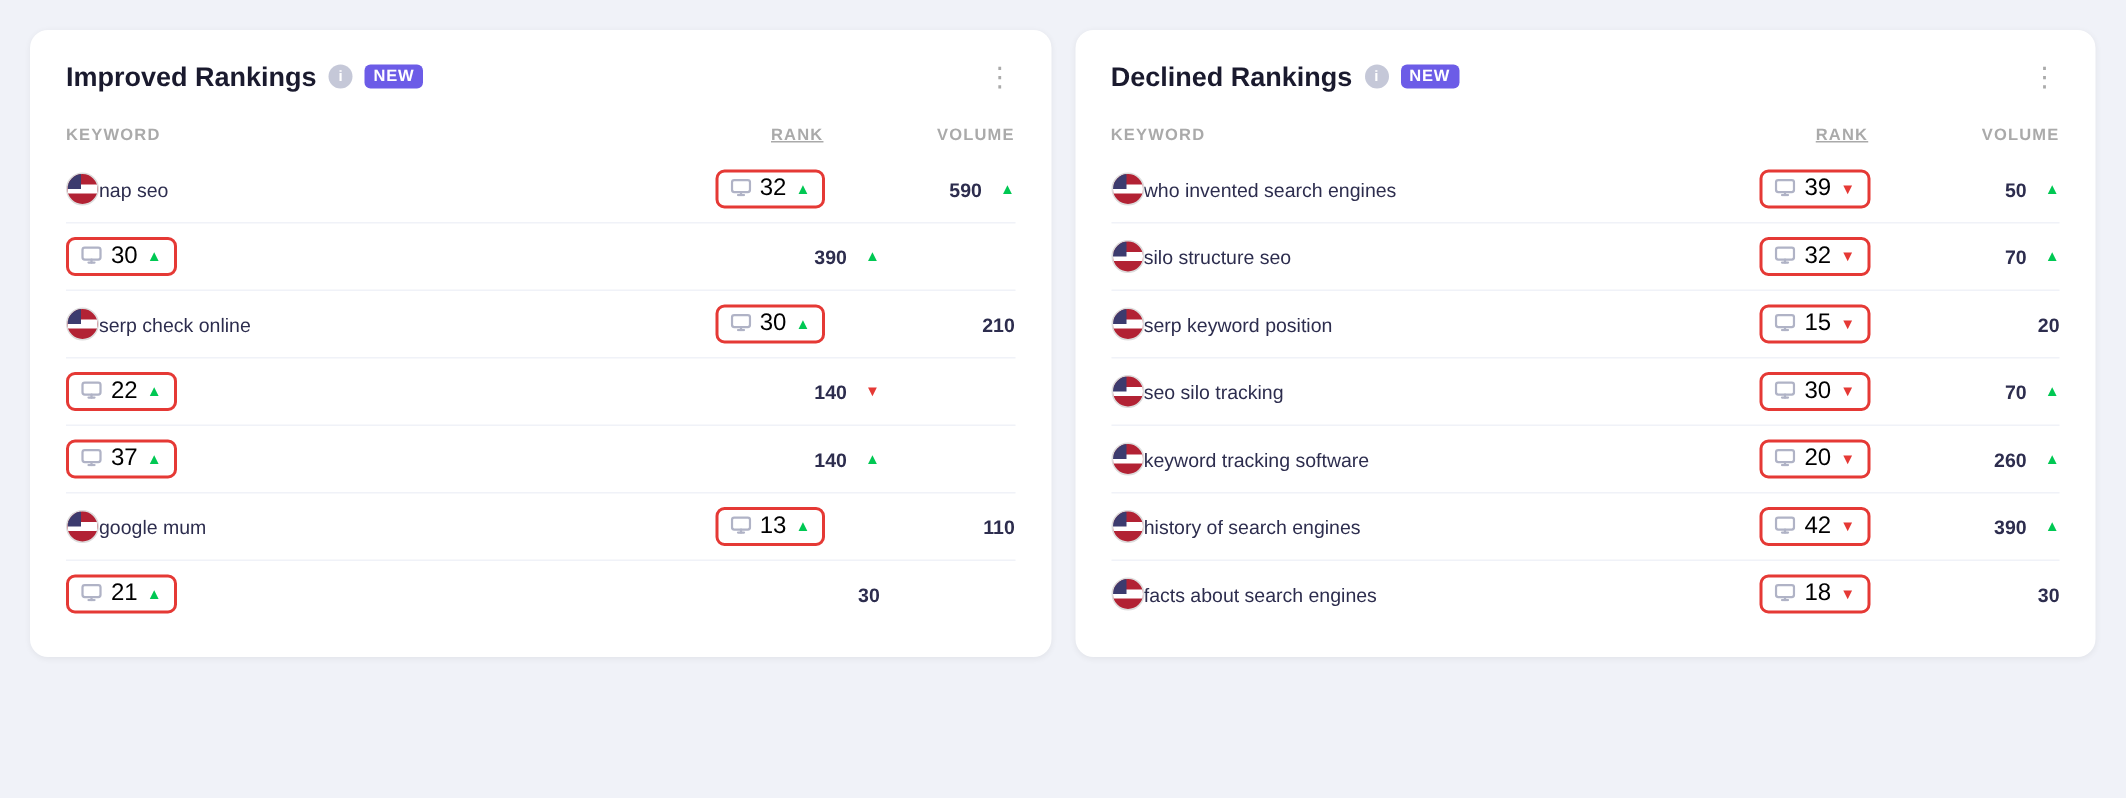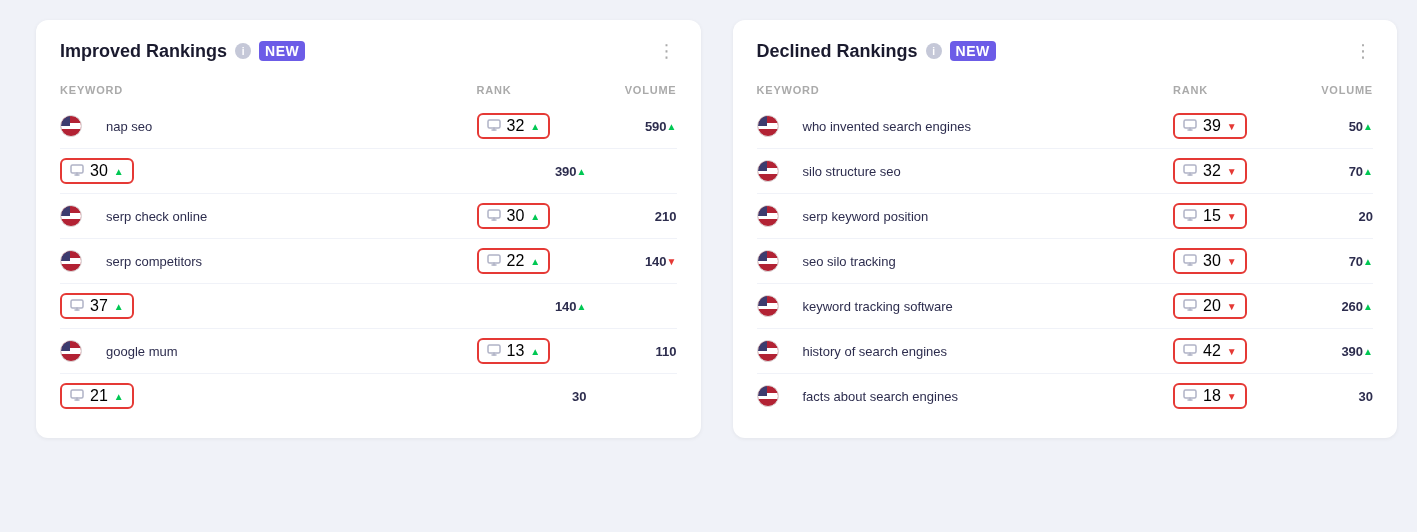--- a/index.html
+++ b/index.html
@@ -18,21 +18,20 @@
       width: 100%;
       max-width: 1380px;
     }
     .panel {
       background: #fff;
       border-radius: 12px;
       padding: 20px 24px;
       flex: 1;
       position: relative;
       box-shadow: 0 1px 4px rgba(0,0,0,0.06);
-      margin-left: 16px;
     }
     .panel-header {
       display: flex;
       align-items: center;
       justify-content: space-between;
       margin-bottom: 18px;
     }
     .panel-title-group {
       display: flex;
       align-items: center;
@@ -52,21 +51,21 @@
       font-size: 10px;
       display: flex;
       align-items: center;
       justify-content: center;
       font-weight: 700;
       cursor: pointer;
     }
     .new-badge {
       background: #6c5ce7;
       color: #fff;
-      font-size: 14px;
+      font-size: 11px;
       font-weight: 700;
       padding: 2px 6px;
       border-radius: 4px;
       letter-spacing: 0.5px;
     }
     .more-icon {
       color: #aaa;
       font-size: 18px;
       cursor: pointer;
       letter-spacing: 1px;
@@ -77,34 +76,34 @@
       padding: 4px 0 8px 0;
       border-bottom: none;
     }
     .col-label {
       font-size: 11px;
       font-weight: 600;
       color: #aaa;
       letter-spacing: 0.8px;
       text-transform: uppercase;
     }
-    .col-label.center { text-align: left; }
+    .col-label.center { text-align: center; text-decoration: underline; }
     .col-label.right { text-align: right; }
     .table-row {
       display: grid;
       grid-template-columns: 1fr 110px 90px;
       align-items: center;
       padding: 9px 0;
       border-bottom: 1px solid #f0f2f8;
     }
     .table-row:last-child { border-bottom: none; }
     .keyword-cell {
       display: flex;
       align-items: center;
-      gap: 24px;
+      gap: 0;
       font-size: 13px;
       color: #2d2d4e;
       font-weight: 500;
     }
     .flag-icon {
       width: 22px;
       height: 22px;
       border-radius: 50%;
       flex-shrink: 0;
       overflow: hidden;
@@ -145,21 +144,21 @@
       font-size: 10px;
     }
     .volume-cell {
       text-align: right;
       font-size: 13px;
       font-weight: 600;
       color: #2d2d4e;
       display: flex;
       align-items: center;
       justify-content: flex-end;
-      gap: 0;
+      gap: 12px;
     }
     .rank-box-container {
       display: flex;
       align-items: center;
       justify-content: flex-start;
     }
     .rank-inner-box {
       border: 2px solid #e53935;
       border-radius: 6px;
       padding: 2px 8px;
@@ -249,24 +248,20 @@
           <span class="arrow-up">▲</span>
         </div>
 
         </div>
         <div class="volume-cell">
           <span>210</span>
 
         </div>
       </div>
         <div class="table-row">
-        <div class="keyword-cell">
-          <div class="flag-icon flag-us"></div>
-          <span>serp competitors</span>
-        </div>
         <div class="rank-box-container">
 
         <div class="rank-inner-box">
           <span class="desktop-icon"><svg width="14" height="12" viewBox="0 0 14 12" fill="none" xmlns="http://www.w3.org/2000/svg">
       <rect x="1" y="1" width="12" height="8" rx="1.5" stroke="#b0b3c6" stroke-width="1.5" fill="none"></rect>
       <path d="M5 11h4" stroke="#b0b3c6" stroke-width="1.5" stroke-linecap="round"></path>
       <path d="M7 9v2" stroke="#b0b3c6" stroke-width="1.5" stroke-linecap="round"></path>
     </svg></span>
           <span>22</span>
           <span class="arrow-up">▲</span>

